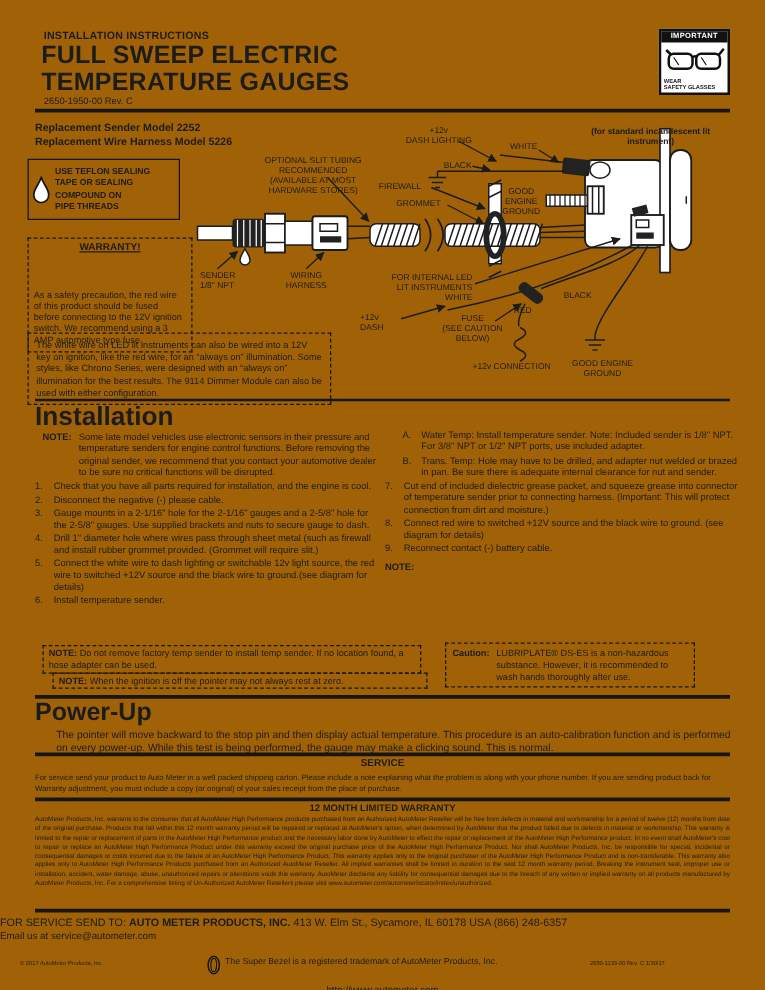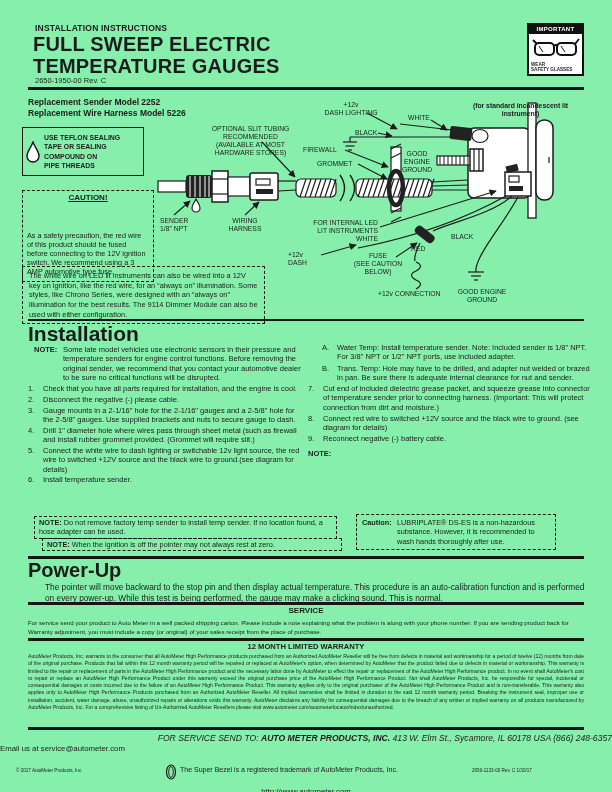--- a/index.html
+++ b/index.html
@@ -1,16 +1,16 @@
 <!DOCTYPE html>
 <html><head>
 <meta charset="utf-8">
 <style>
   html,body{margin:0;padding:0;background:#e8e8e8;}
-  .page{position:relative;width:612px;height:792px;background:#86efac;margin:0 auto;
+  .page{position:relative;width:612px;height:792px;background:#a16207;margin:0 auto;
         font-family:"Liberation Sans","DejaVu Sans",sans-serif;color:#1c1c1c;overflow:hidden;}
   .abs{position:absolute;}
   .pre{white-space:pre-line;}
   .b{font-weight:bold;}
   .rule{position:absolute;background:#161616;}
   
   .eyebrow{left:35px;top:23px;font-size:8.5px;font-weight:bold;letter-spacing:.2px;}
   .title1{left:33px;top:33px;font-size:20px;font-weight:bold;letter-spacing:.2px;}
   .title2{left:33px;top:55px;font-size:20px;font-weight:bold;letter-spacing:.2px;}
   .partno{left:35px;top:76px;font-size:7.5px;}
@@ -44,21 +44,21 @@
   
   .h1-power{left:28px;top:559px;font-size:20px;font-weight:bold;}
   .powerbody{left:45px;top:582px;width:542px;font-size:8.3px;line-height:1.3;}
   
   .svc-h{left:0;top:606px;width:612px;text-align:center;font-size:8px;font-weight:bold;}
   .svc-b{left:28px;top:619px;width:556px;font-size:6.2px;line-height:1.45;}
   
   .war-h{left:0;top:642px;width:612px;text-align:center;font-size:7.6px;font-weight:bold;}
   .war-b{left:28px;top:653px;width:556px;font-size:5.1px;line-height:1.43;text-align:justify;}
   
-  .foot1{left:0;top:733px;width:612px;text-align:right;font-size:8.6px;font-style:italic;}
+  .foot1{left:0;top:733px;width:612px;text-align:left;font-size:8.6px;}
   .foot2{left:0;top:744px;width:612px;text-align:left;font-size:7.8px;}
   .foot3{left:0;top:752px;width:612px;text-align:center;font-size:7.8px;margin-top:35px;}
   .copyr{left:16px;top:768px;font-size:4.6px;}
   .tmline{left:180px;top:766px;font-size:7px;}
   .docnum{left:472px;top:768px;font-size:4.6px;}
   .bezelicon{left:165px;top:764px;}
   svg{display:block;}
 </style>
 </head>
 <body>
@@ -96,21 +96,21 @@
     <svg width="14" height="22" viewBox="0 0 14 22">
       <path d="M7 1 C5 7 1 10 1 15 a6 6 0 0 0 12 0 C13 10 9 7 7 1 z" fill="#fff" stroke="#161616" stroke-width="1.4"></path>
     </svg>
     <div class="txt pre">USE TEFLON SEALING
 TAPE OR SEALING
 COMPOUND ON
 PIPE THREADS</div>
   </div>
 
   <div class="abs cautionbox">
-    <div class="ttl">CAUTION!</div>
+    <div class="ttl">WARRANTY!</div>
     <div class="bod">As a safety precaution, the red wire of this product should be fused before connecting to the 12V ignition switch. We recommend using a 3 AMP automotive type fuse.</div>
   </div>
 
   <div class="abs lednote">The white wire on LED lit instruments can also be wired into a 12V key on ignition, like the red wire, for an “always on” illumination. Some styles, like Chrono Series, were designed with an “always on” illumination for the best results. The 9114 Dimmer Module can also be used with either configuration.</div>
 
   <svg class="abs" style="left:150px;top:95px;" width="462" height="225" viewBox="150 95 462 225">
     <defs>
       <marker id="ah" viewBox="0 0 10 10" refX="9" refY="5" markerWidth="6.5" markerHeight="6.5" orient="auto-start-reverse">
         <path d="M0 0 L10 5 L0 10 z" fill="#1c1c1c"></path>
       </marker>
@@ -311,21 +311,21 @@
     <div class="step">
         <span>7.</span>
         <span>Cut end of included dielectric grease packet, and squeeze grease into connector of temperature sender prior to connecting harness. (Important: This will protect connection from dirt and moisture.)</span>
       </div>
     <div class="step">
         <span>8.</span>
         <span>Connect red wire to switched +12V source and the black wire to ground. (see diagram for details)</span>
       </div>
     <div class="step">
         <span>9.</span>
-        <span>Reconnect negative (-) battery cable.</span>
+        <span>Reconnect contact (-) battery cable.</span>
       </div>
     <div class="hang" style="margin-top:6px;grid-template-columns:27px 1fr;margin-left:0;">
       <span class="b">NOTE:</span>
     </div>
   </div>
 
   <div class="notebox nb1">
     <span class="lbl">NOTE:</span>
     <span>Do not remove factory temp sender to install temp sender. If no location found, a hose adapter can be used.</span>
   </div>

